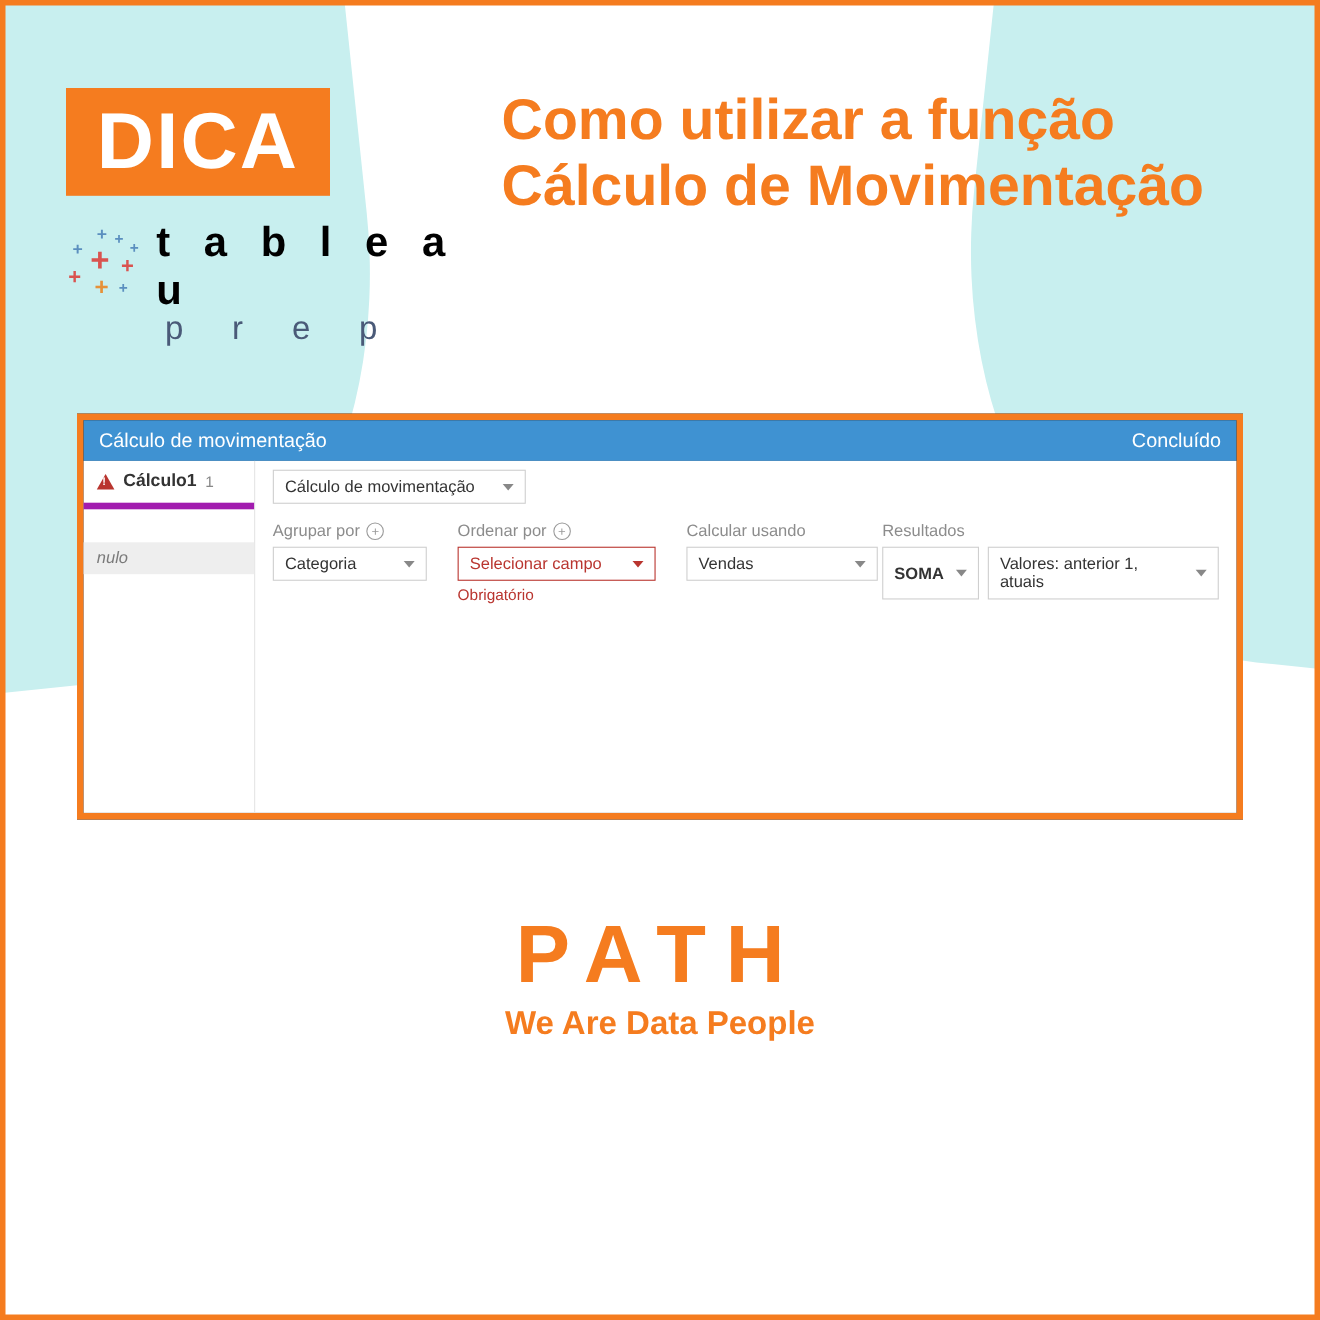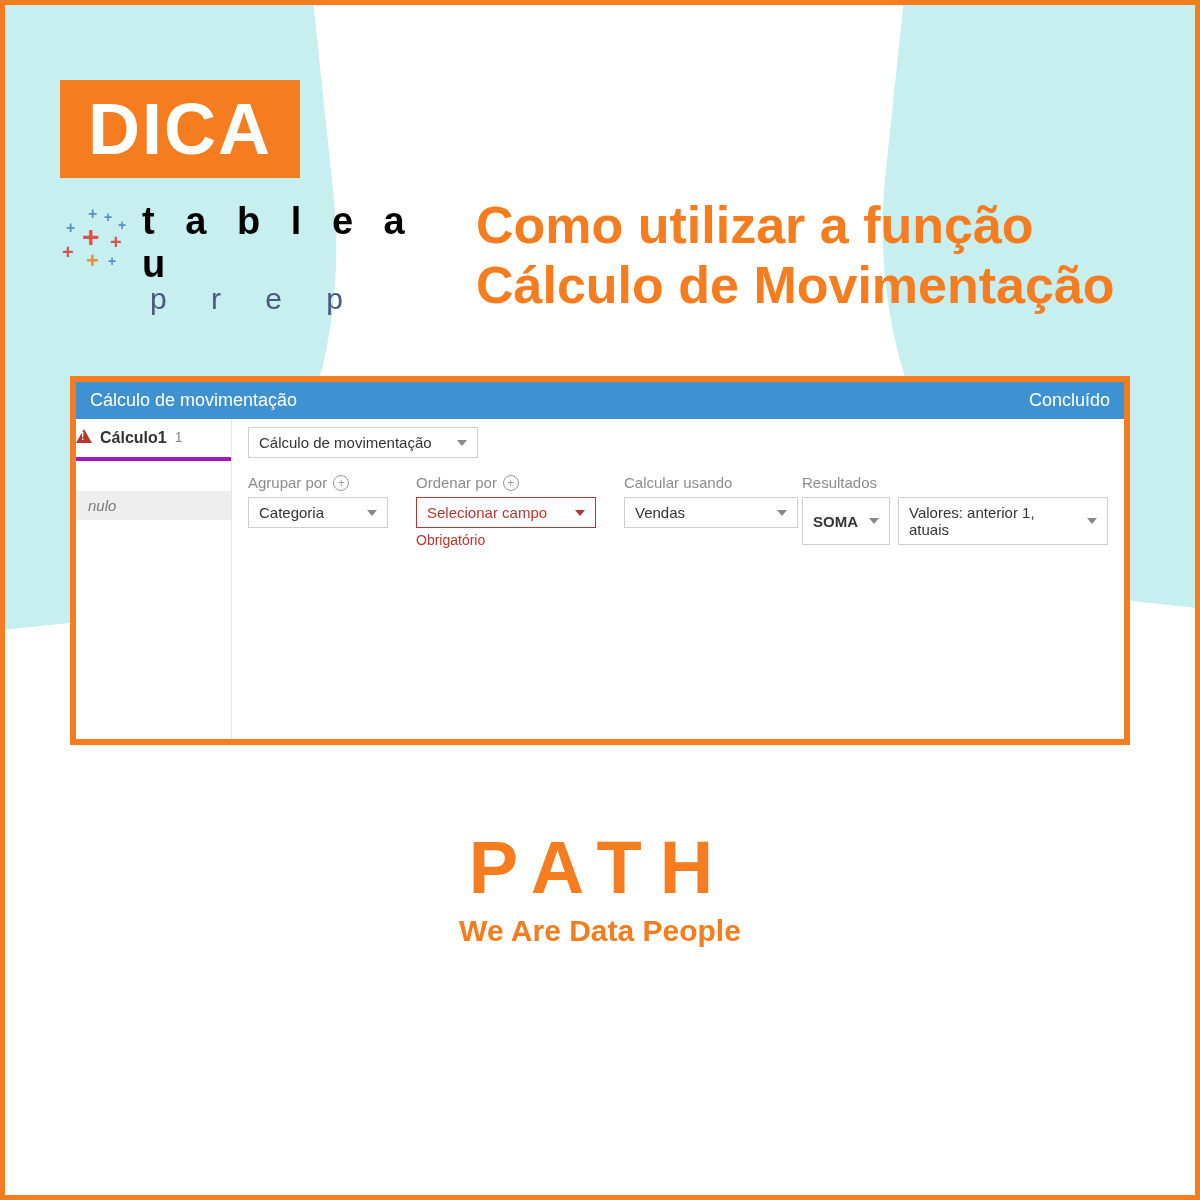--- a/index.html
+++ b/index.html
@@ -30,21 +30,21 @@
     position: absolute;
     right: -200px;
     top: -120px;
     width: 520px;
     height: 720px;
     background: #c8efef;
     border-radius: 0 0 0 300px / 0 0 0 400px;
     transform: rotate(6deg);
   }
   .content { position: relative; z-index: 2; padding: 80px 60px 40px 60px; }
-  .header { display: flex; align-items: flex-end; gap: 56px; }
+  .header { display: flex; align-items: flex-start; gap: 36px; }
   .left-col { width: 360px; flex: 0 0 auto; }
   .dica-badge {
     background: #f57c1f;
     color: #fff;
     font-weight: 800;
     font-size: 72px;
     letter-spacing: 2px;
     padding: 8px 28px;
     display: inline-block;
     font-family: Arial, sans-serif;
@@ -78,24 +78,24 @@
   }
   .panel-body { display: flex; background: #fff; min-height: 320px; }
   .side-col {
     width: 220px;
     border-right: 1px solid #e5e5e5;
     font-size: 16px;
     color: #333;
   }
   .calc-row {
     display: flex;
-    align-items: flex-start;
+    align-items: center;
     gap: 8px;
-    padding: 10px 0;
-    border-bottom: 4px solid #a21caf;
+    padding: 10px 12px;
+    border-bottom: 6px solid #a21caf;
   }
   .warn-icon {
     width: 0; height: 0;
     border-left: 8px solid transparent;
     border-right: 8px solid transparent;
     border-bottom: 14px solid #b9352f;
     position: relative;
     display: inline-block;
   }
   .warn-icon::after {

